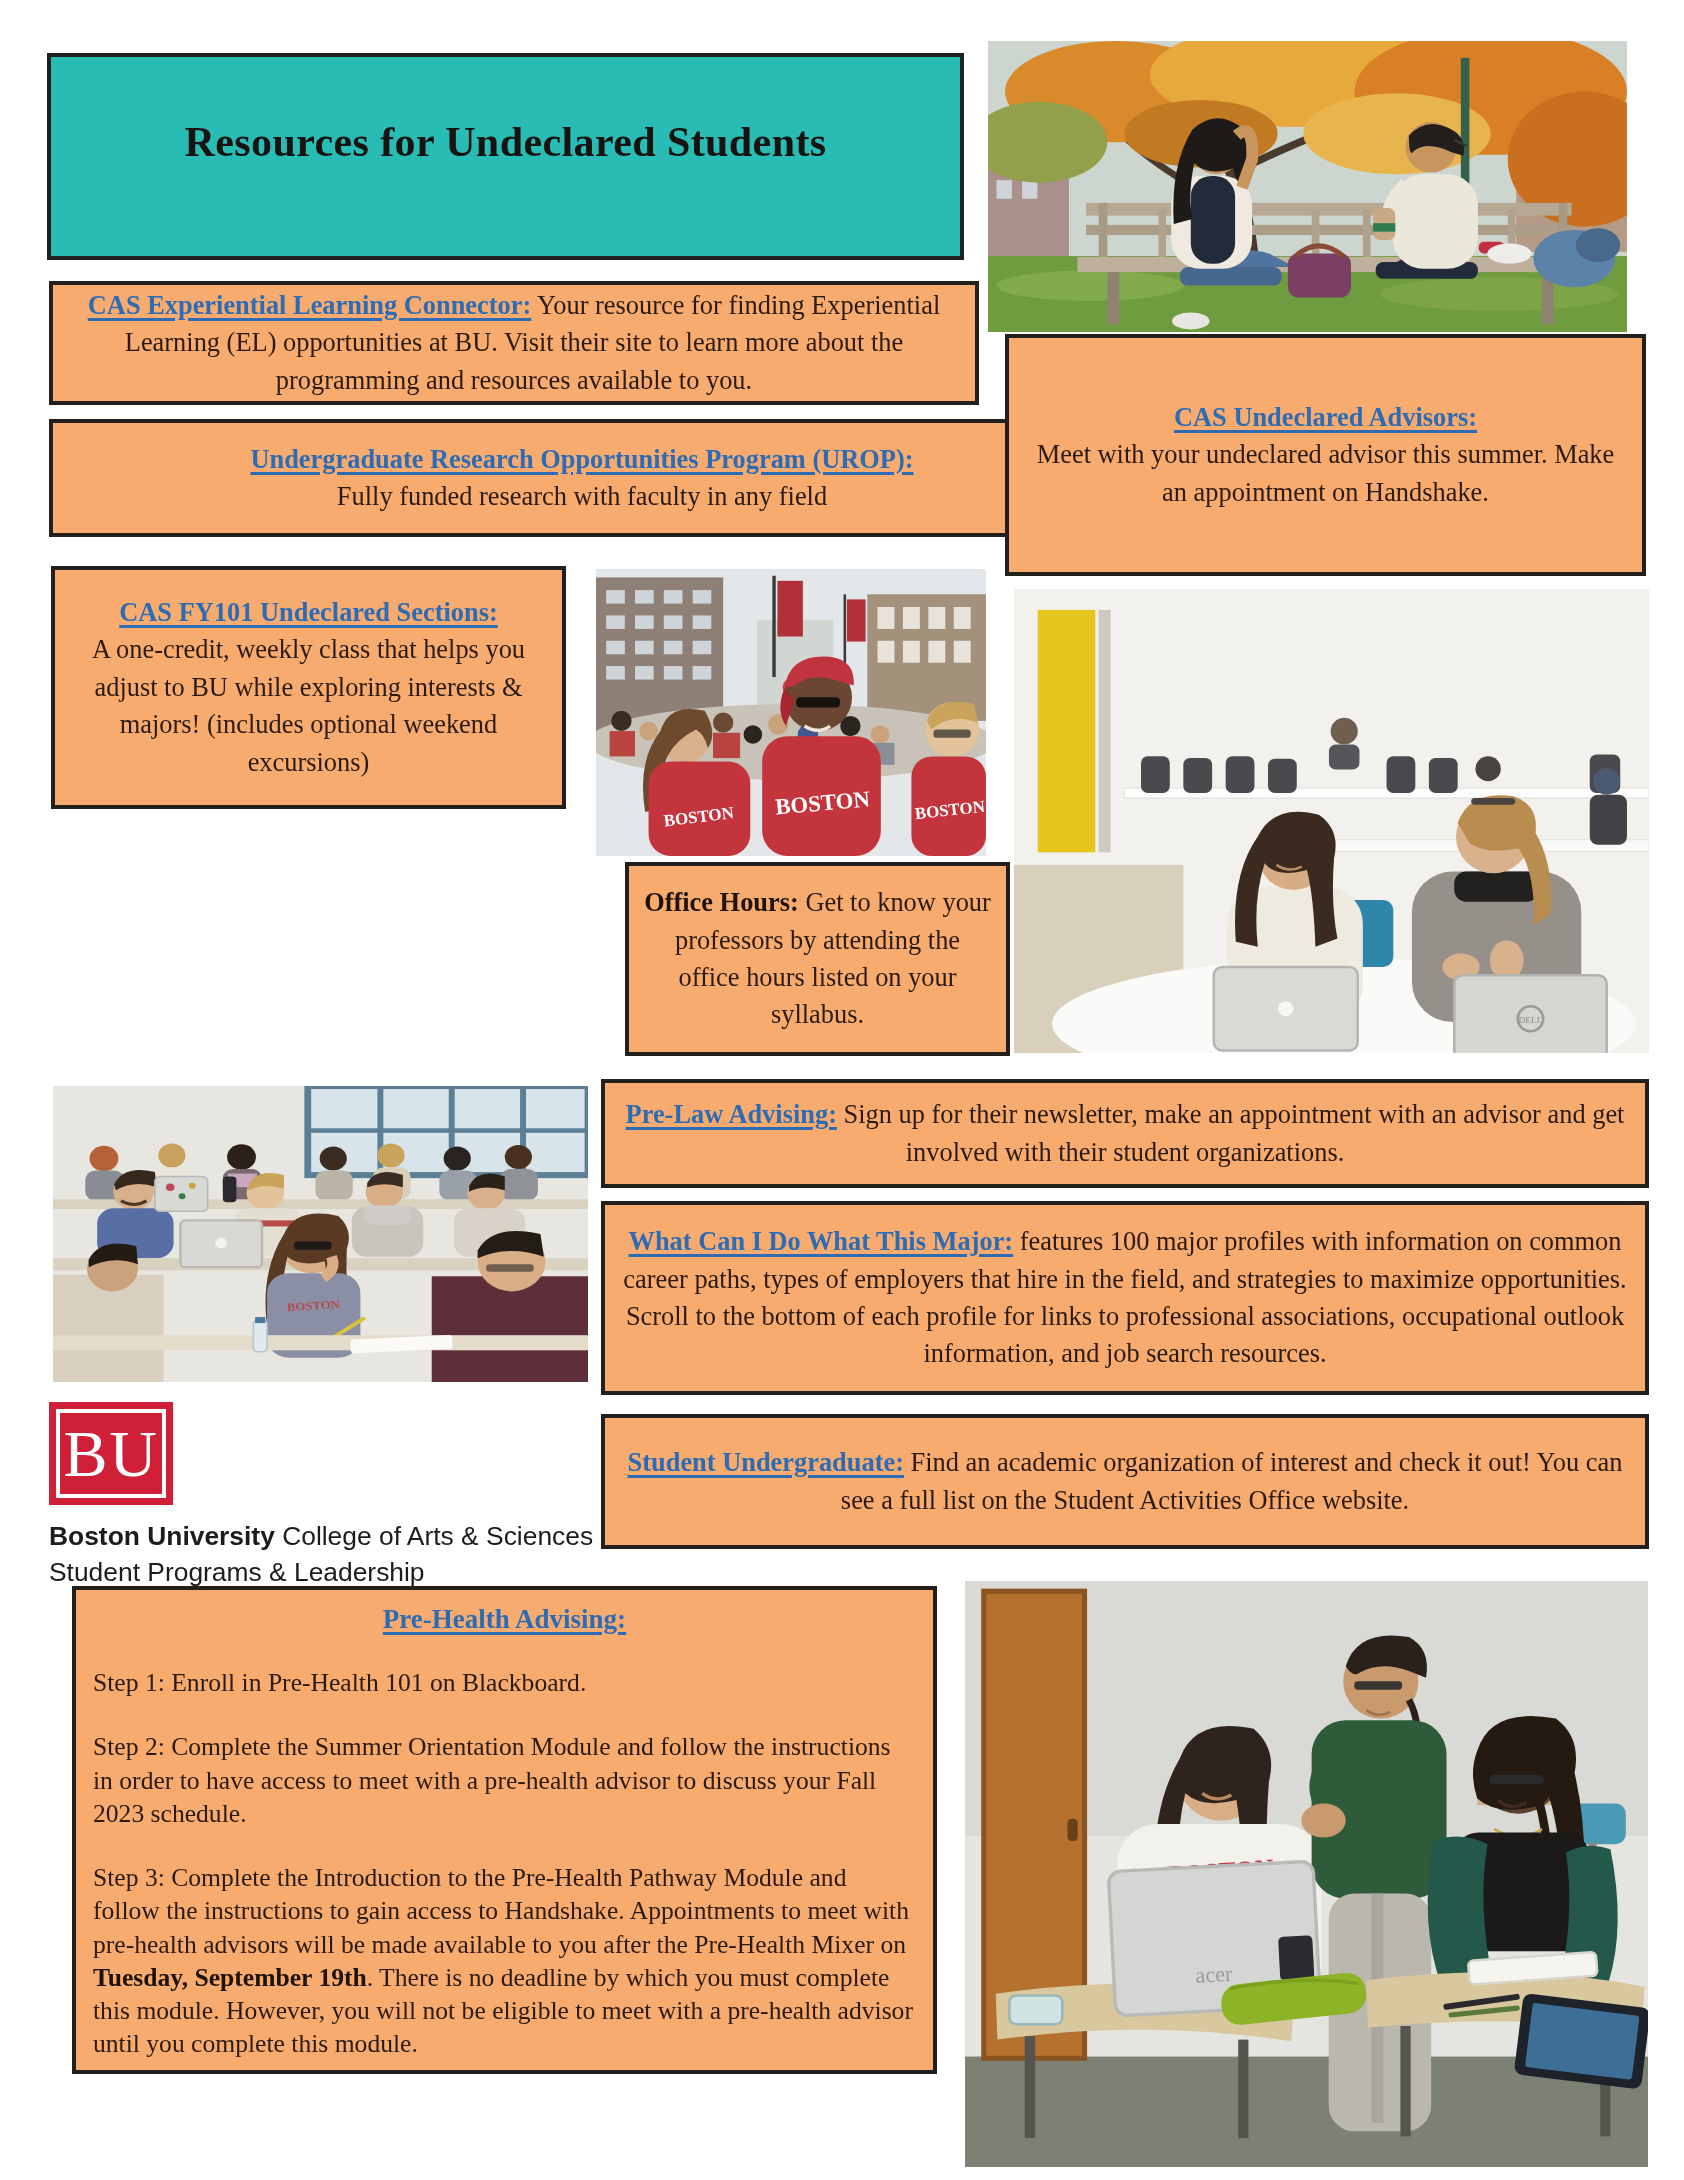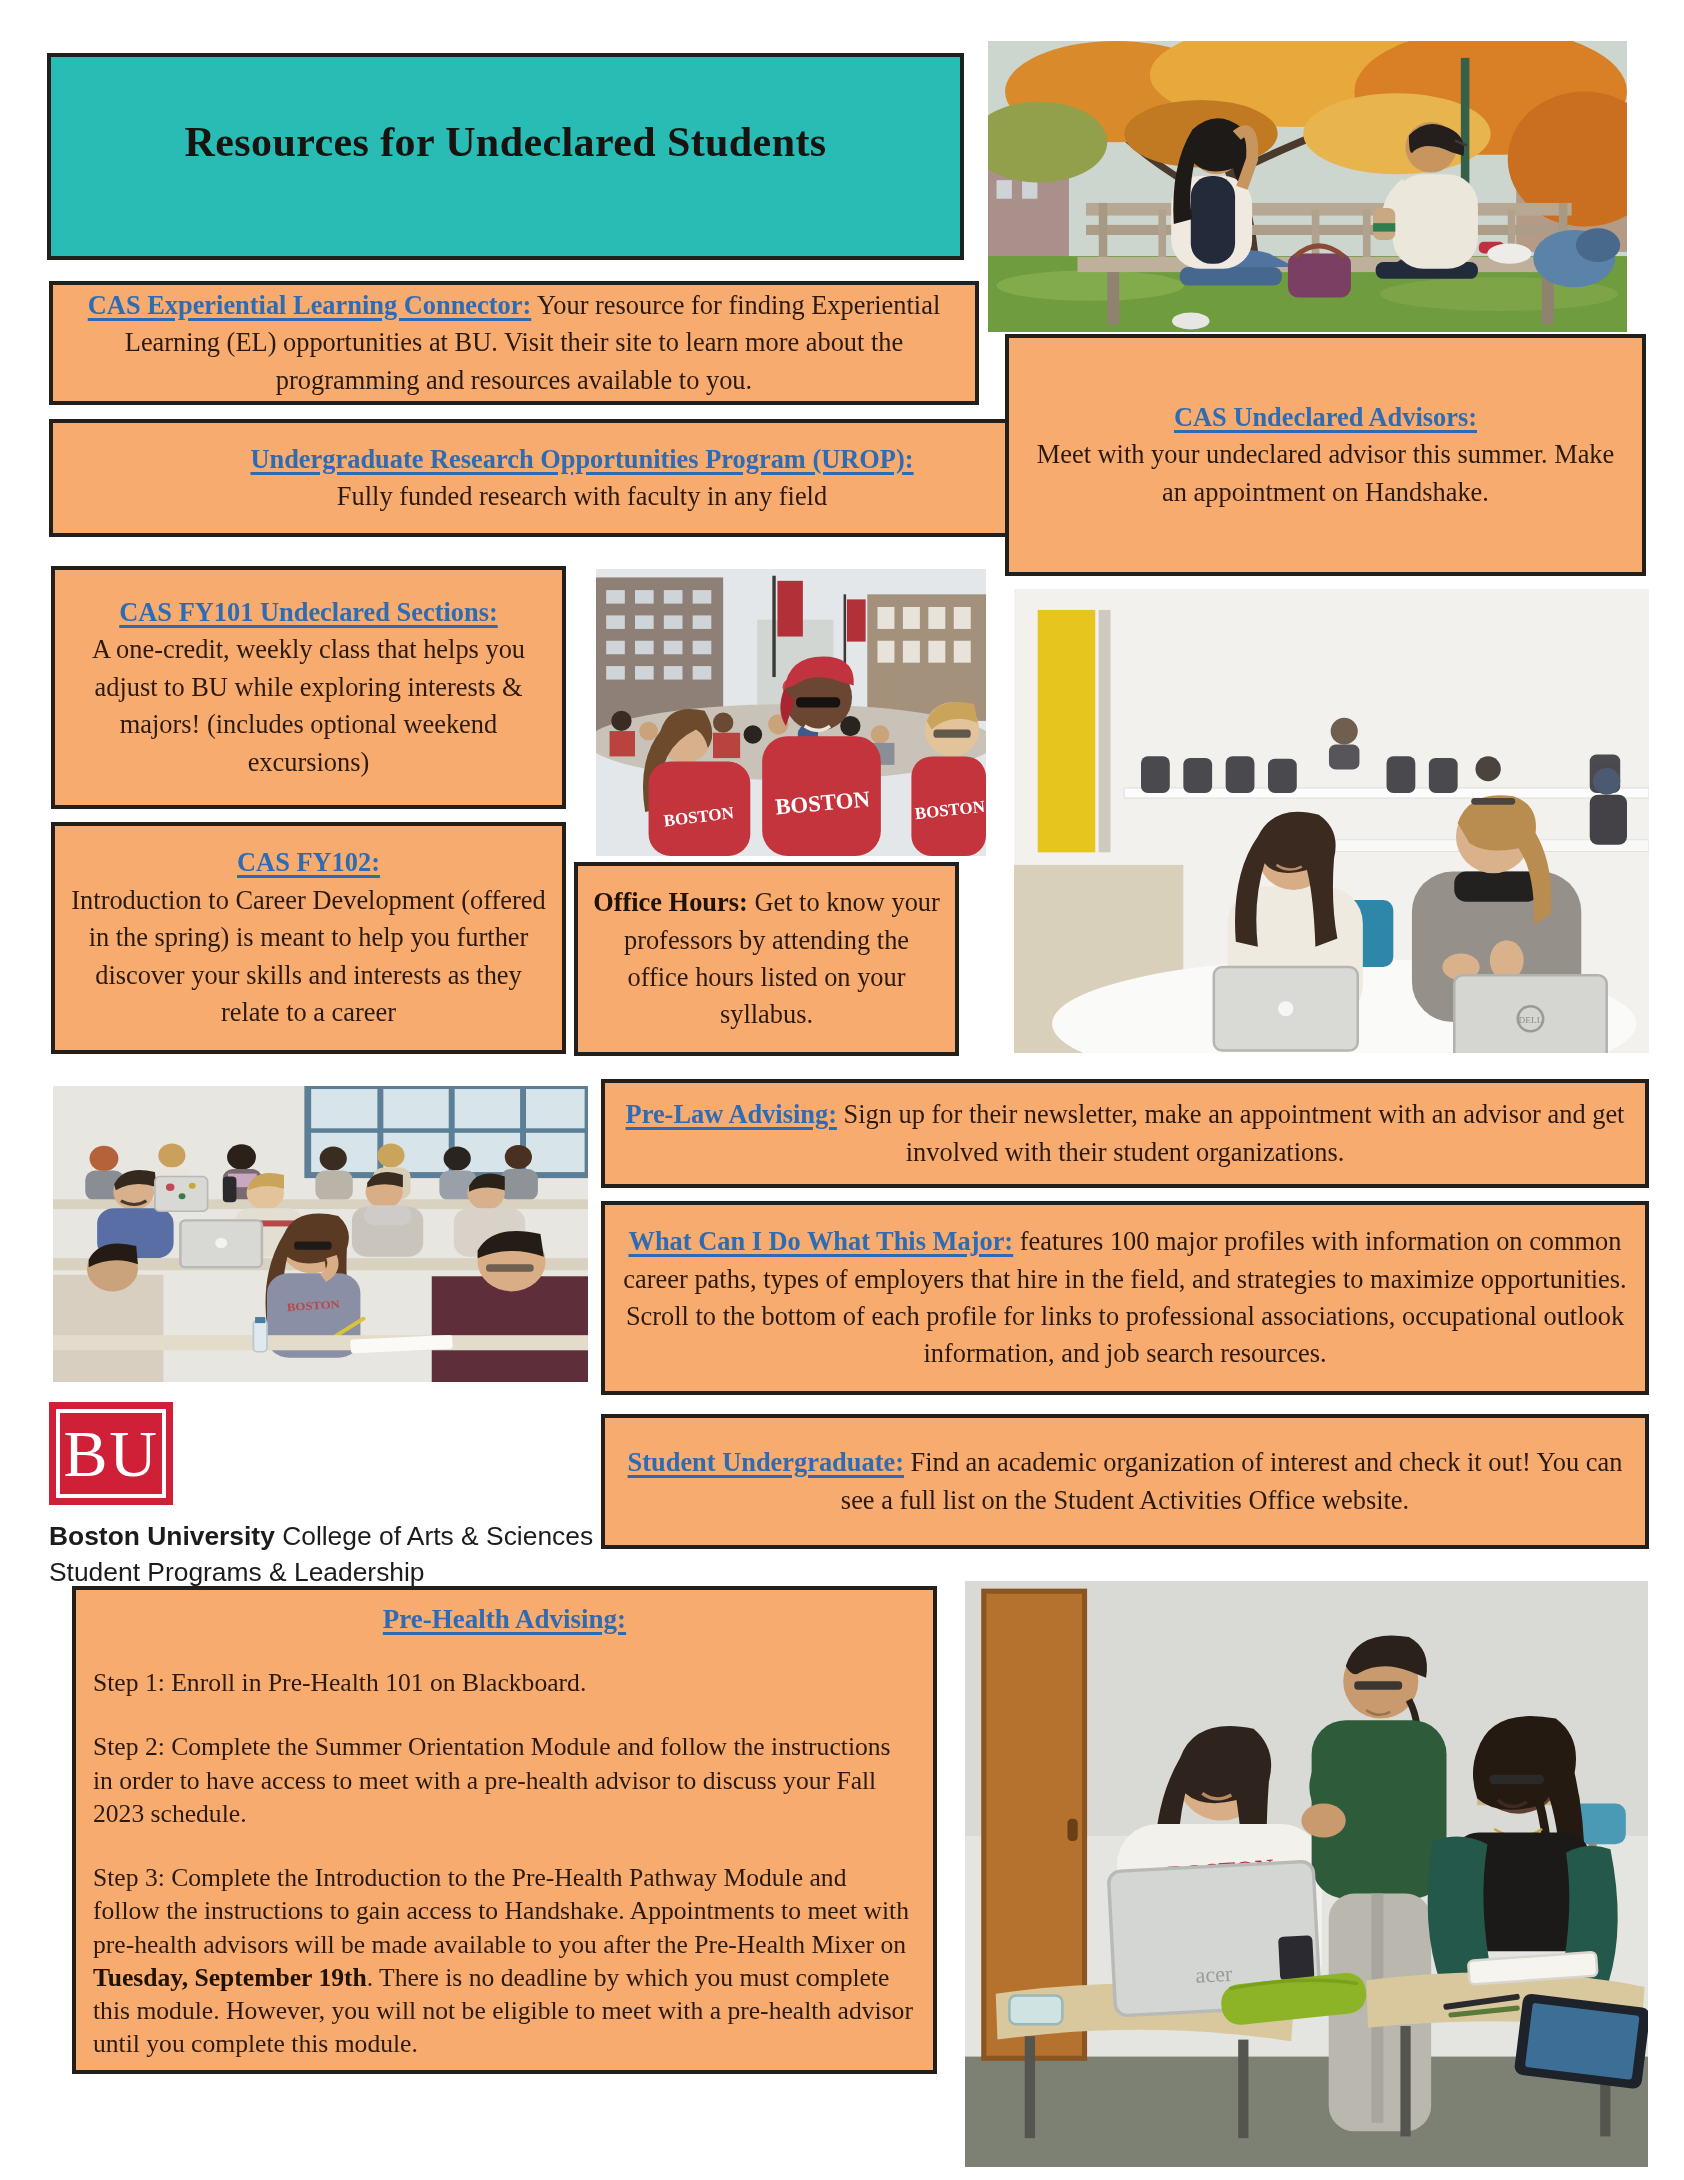--- a/index.html
+++ b/index.html
@@ -311,25 +311,22 @@
         <circle cx="321" cy="502" r="9" fill="#f6f6f4"></circle>
       </g>
       <g>
         <rect x="520" y="462" width="180" height="104" rx="10" fill="#d5d5d2" stroke="#b2b2af" stroke-width="3"></rect>
         <circle cx="610" cy="514" r="15" fill="none" stroke="#9a9a97" stroke-width="3"></circle>
         <text x="610" y="519" font-size="11" fill="#8c8c89" text-anchor="middle" font-family="Liberation Sans, sans-serif">DELL</text>
       </g>
     </svg>
   </div>
 
-  <div class="abs obox" style="left:51px;top:822px;width:515px;height:232px;">
-    <p><span class="hd hd-block">CAS FY102:</span><span>Introduction to Career Development (offered in the spring) is meant to help you further discover your skills and interests as they relate to a career</span></p>
-  </div>
-
-  <div class="abs obox" style="left:574px;top:862px;width:385px;height:194px;">
+
+  <div class="abs obox" style="left:625px;top:862px;width:385px;height:194px;">
     <p><span class="bold-dark">Office Hours:</span><span> Get to know your professors by attending the office hours listed on your syllabus.</span></p>
   </div>
 
   <div class="abs photo" style="left:53px;top:1086px;width:535px;height:296px;">
     <svg viewBox="0 0 630 392" preserveAspectRatio="none">
       <rect width="630" height="392" fill="#e8e6e1"></rect>
       <g>
         <rect x="300" y="0" width="330" height="118" fill="#d7e4ea"></rect>
         <rect x="300" y="0" width="330" height="118" fill="none" stroke="#5d7f96" stroke-width="8"></rect>
         <rect x="382" y="0" width="7" height="118" fill="#5d7f96"></rect>

